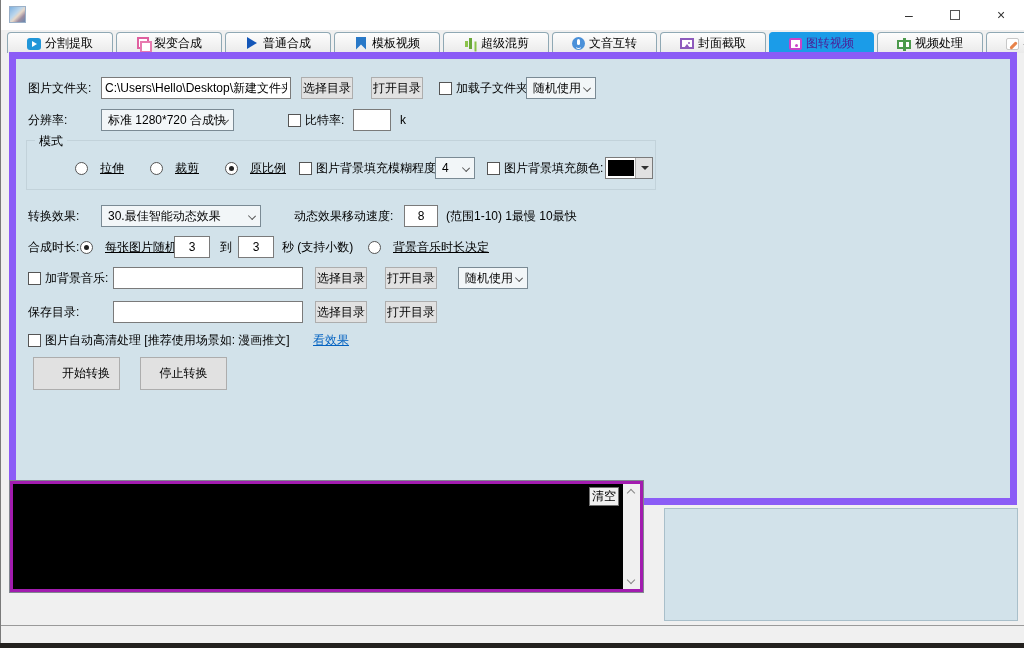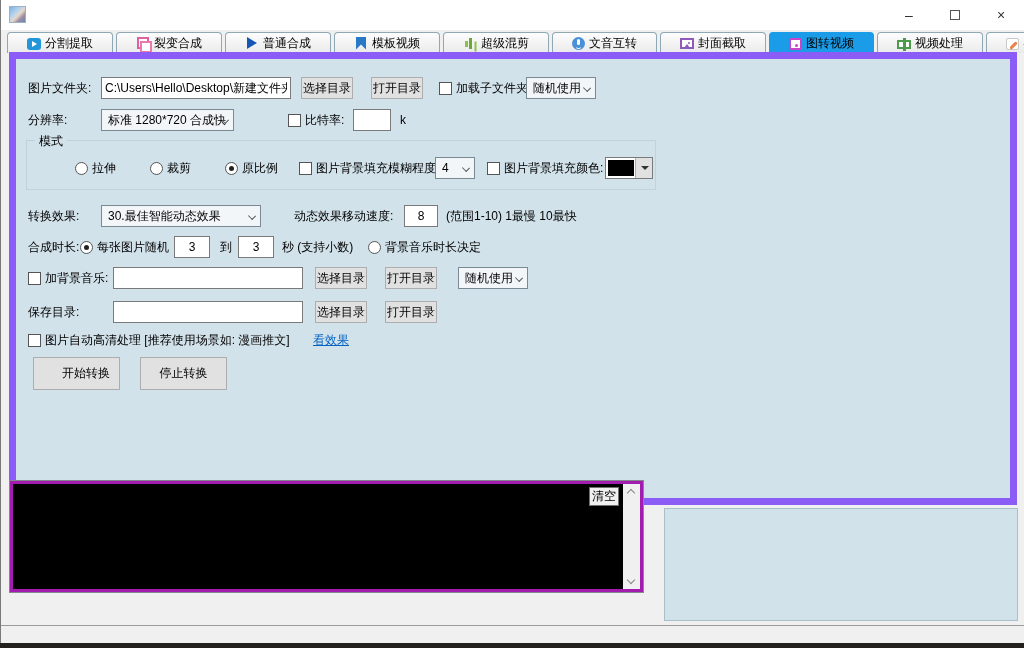--- a/index.html
+++ b/index.html
@@ -13,21 +13,21 @@
   .app-icon { position:absolute; left:8px; top:6px; width:17px; height:17px; border:1px solid #9ab0c8;
     background:linear-gradient(135deg,#7fb2e0 0%,#bcd6ec 40%,#e8d8c8 55%,#9c8ca0 75%,#6888b0 100%); }
   .win-controls { position:absolute; right:0; top:0; height:30px; display:flex; }
   .win-btn { width:46px; height:30px; display:flex; align-items:center; justify-content:center; color:#333; font-size:14px; }
   .max-glyph { width:10px; height:10px; border:1px solid #555; display:inline-block; }
 
   
   .tabstrip { position:absolute; left:6px; top:31px; height:22px; display:flex; gap:3px; align-items:flex-end; }
   .tab { display:flex; align-items:center; gap:4px; height:21px; padding:0 19px; border:1px solid #8fa8b4;
     border-bottom:none; border-radius:4px 4px 0 0; background:linear-gradient(#fdfdfd,#eaeaea); cursor:default; white-space:nowrap; }
-  .tab.selected { background:#1b9ce8; border-color:#1b9ce8; color:#000000; }
+  .tab.selected { background:#1b9ce8; border-color:#1b9ce8; color:#4c1d95; }
 
   
   .ticon { width:14px; height:13px; position:relative; flex:0 0 auto; }
   .i-splitplay { background:#2196d8; border-radius:3px; width:14px; height:12px; margin-top:1px; }
   .i-splitplay::after { content:""; position:absolute; left:5px; top:3px; border-left:5px solid #fff; border-top:3px solid transparent; border-bottom:3px solid transparent; }
   .i-squares::before { content:""; position:absolute; left:1px; top:0; width:8px; height:8px; border:2px solid #e060a0; background:#fff; }
   .i-squares::after { content:""; position:absolute; left:4px; top:4px; width:8px; height:8px; border:2px solid #e87ab0; background:#fff; }
   .i-play::after { content:""; position:absolute; left:2px; top:0; border-left:10px solid #1356b8; border-top:6px solid transparent; border-bottom:6px solid transparent; }
   .i-bookmark::after { content:""; position:absolute; left:2px; top:0; width:10px; height:13px; background:#2979c8;
     clip-path:polygon(0 0,100% 0,100% 100%,50% 62%,0 100%); }
@@ -52,21 +52,21 @@
   
   .content { position:absolute; left:8px; top:52px; width:1008px; height:453px; background:#d2e2ea; border:7px solid #8b5cf6; }
 
   .lbl { position:absolute; height:22px; line-height:22px; white-space:nowrap; }
   .tb { position:absolute; height:22px; border:1px solid #7a7a7a; background:#fff; font-family:inherit; font-size:12px; padding:0 3px; }
   .btn { position:absolute; height:22px; width:52px; background:#e1e1e1; border:1px solid #adadad; text-align:center; line-height:20px; cursor:default; white-space:nowrap; }
   .combo { position:absolute; height:22px; background:#f2f6f8; border:1px solid #7a8a94; display:flex; align-items:center; padding:0 18px 0 6px; white-space:nowrap; cursor:default; }
   .combo .chev { position:absolute; right:5px; top:7px; width:6px; height:6px; border-right:1.5px solid #555; border-bottom:1.5px solid #555; transform:rotate(45deg) scaleY(0.9); }
   .chk { position:absolute; display:flex; align-items:center; gap:4px; height:22px; white-space:nowrap; }
   .chk .box { width:13px; height:13px; background:#fff; border:1px solid #555; flex:0 0 auto; }
-  .radio { position:absolute; display:flex; align-items:center; gap:4px; height:22px; white-space:nowrap; }
+  .radio { position:absolute; display:flex; align-items:center; gap:12px; height:22px; white-space:nowrap;text-decoration:underline; }
   .radio .dotbox { width:13px; height:13px; border-radius:50%; background:#fff; border:1px solid #555; position:relative; flex:0 0 auto; }
   .radio.checked .dotbox::after { content:""; position:absolute; left:3px; top:3px; width:5px; height:5px; border-radius:50%; background:#222; }
 
   .groupbox { position:absolute; left:10px; top:81px; width:630px; height:50px; border:1px solid #c2d2da; }
   .groupbox .legend { position:absolute; left:8px; top:-8px; background:#d2e2ea; padding:0 4px; }
 
   .link { color:#0563c1; text-decoration:underline; cursor:pointer; }
 
   .bigbtn { position:absolute; width:87px; height:33px; background:#e1e1e1; border:1px solid #adadad; text-align:center; line-height:31px; cursor:default; }
 

